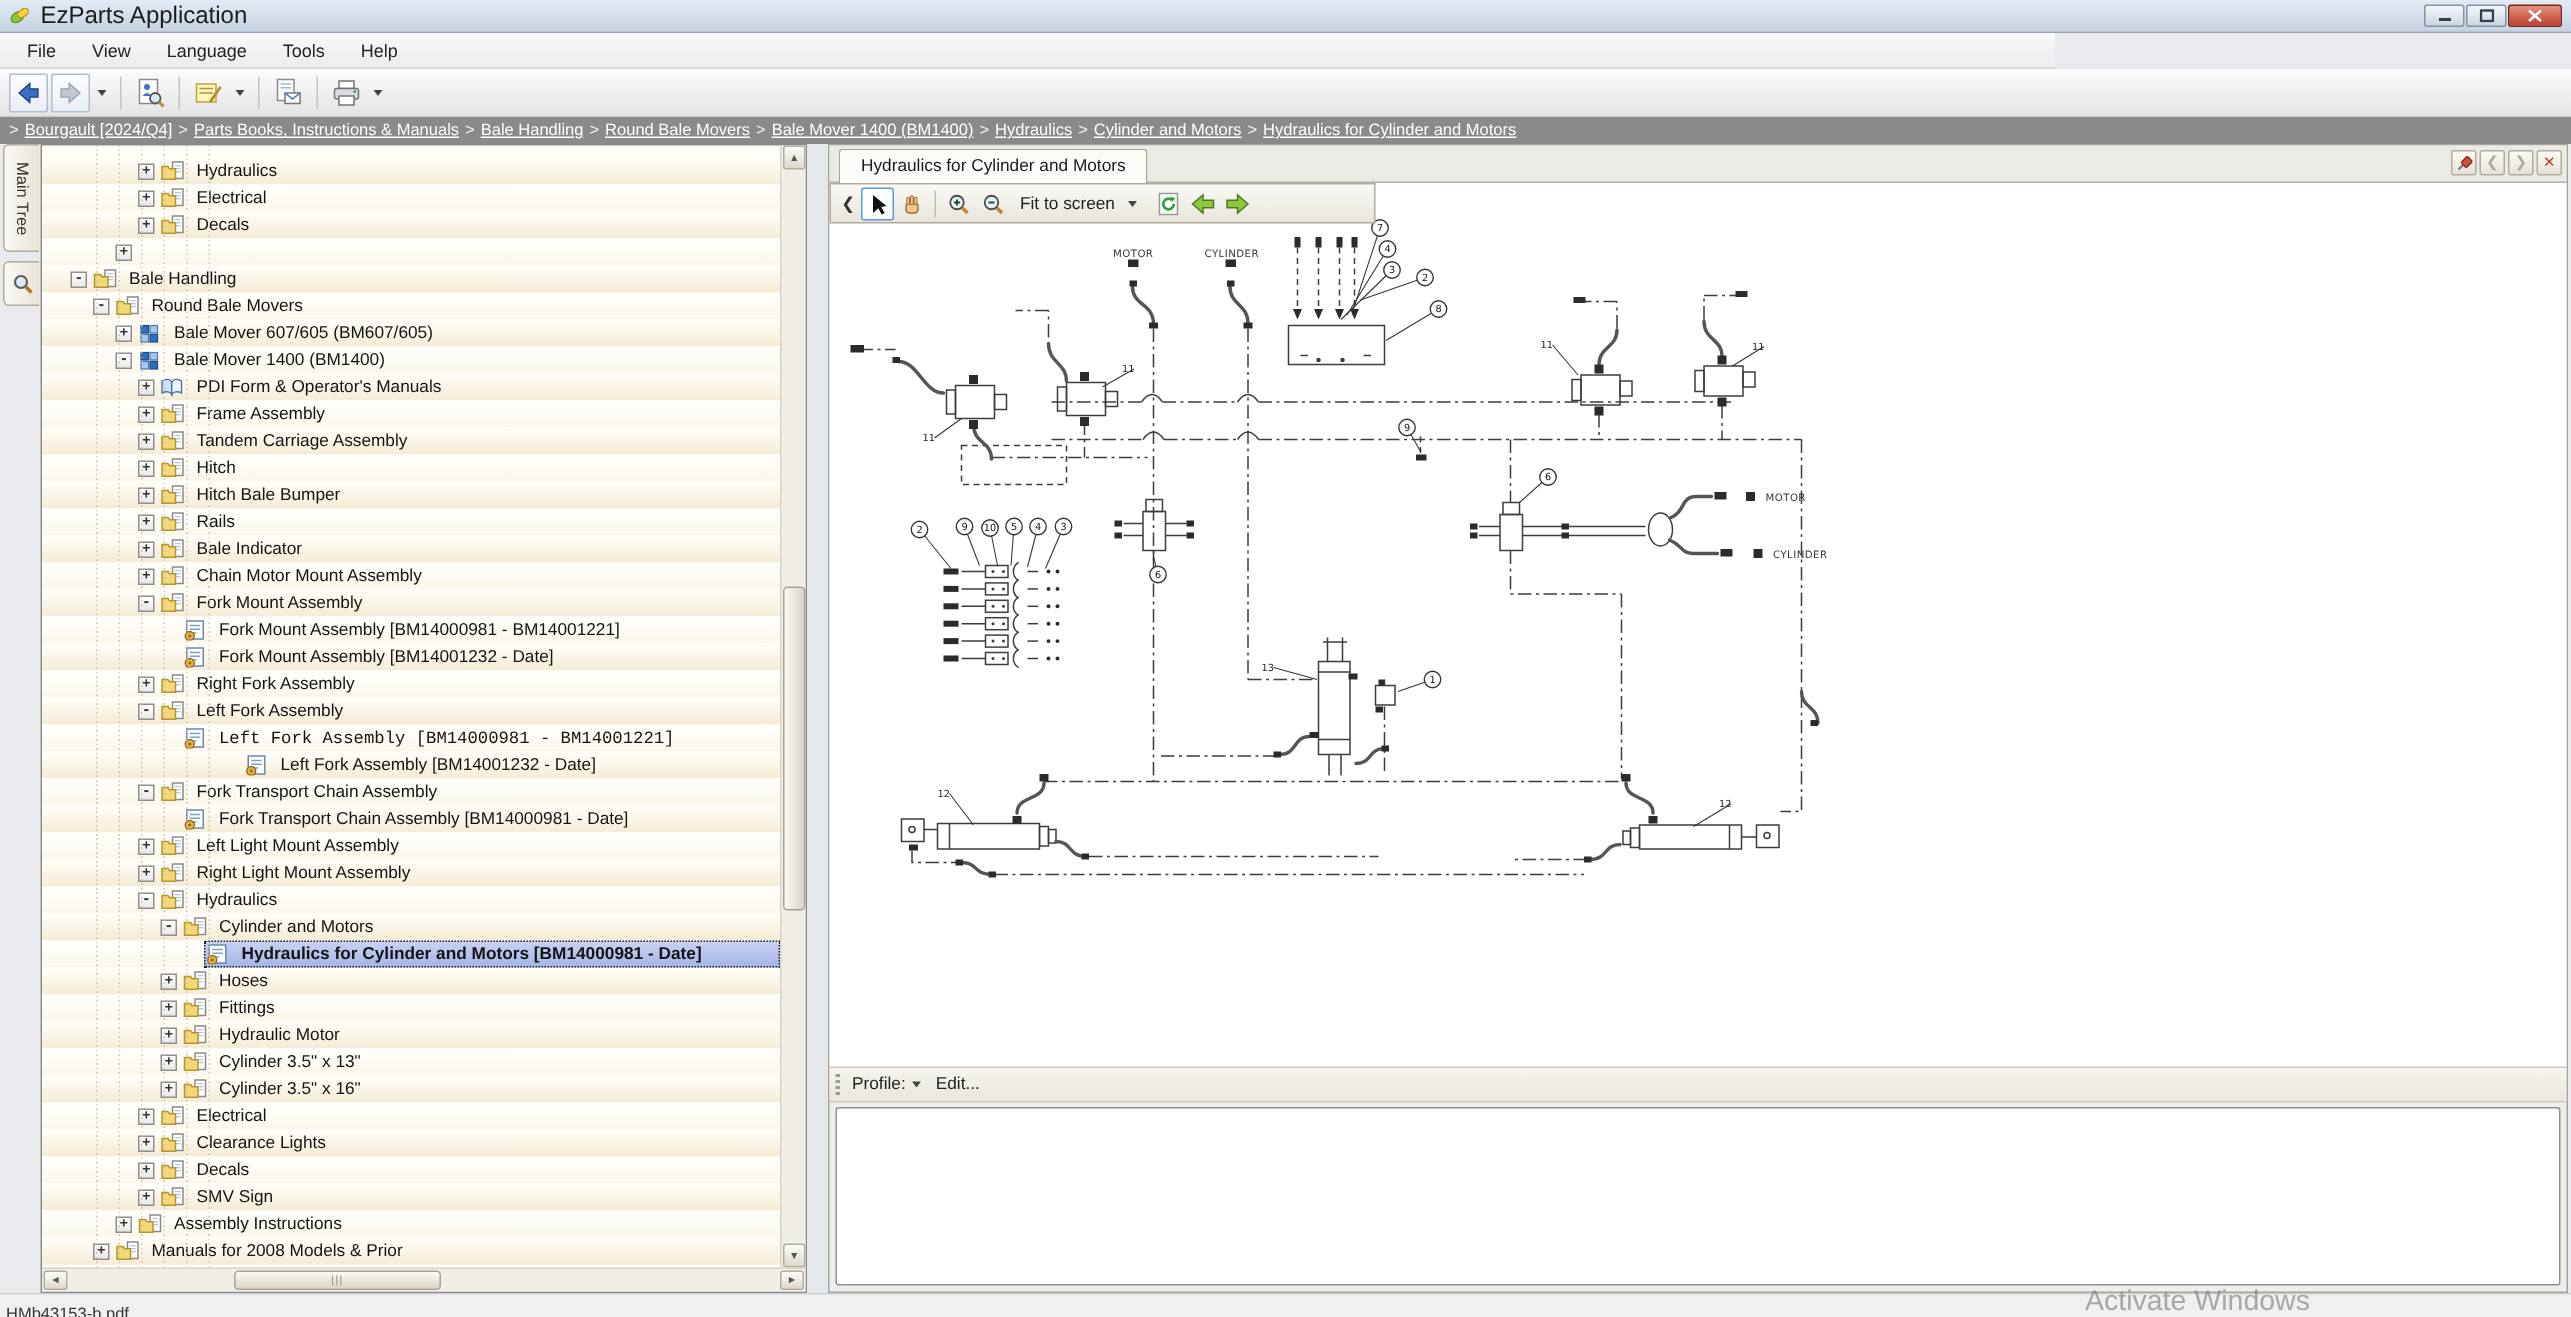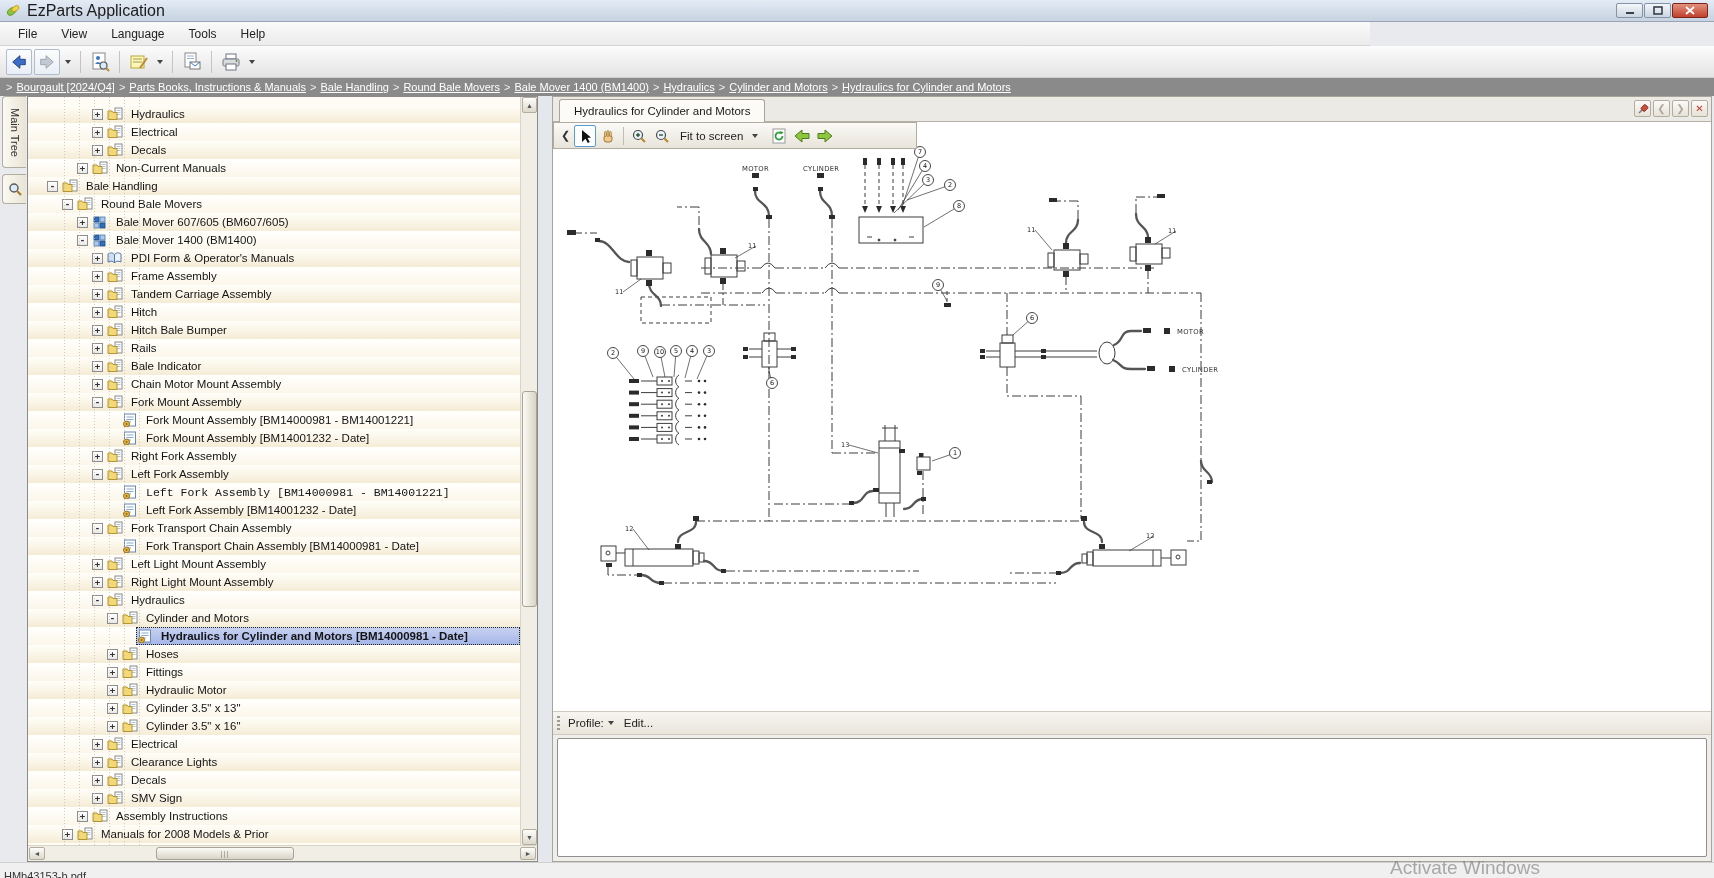--- a/index.html
+++ b/index.html
@@ -304,26 +304,20 @@
             <div class="expander">+</div>
             <div class="lblwrap">
               <svg class="ti" viewBox="0 0 16 14">
                 <use href="#ic-folder"></use>
               </svg>
               <span>Decals</span>
             </div>
           </div>
           <div class="row even" style="padding-left: 49px;">
             <div class="expander">+</div>
-            <div class="lblwrap">
-              <svg class="ti" viewBox="0 0 16 14">
-                <use href="#ic-folder"></use>
-              </svg>
-              <span>Non-Current Manuals</span>
-            </div>
           </div>
           <div class="row odd" style="padding-left: 19px;">
             <div class="expander">-</div>
             <div class="lblwrap">
               <svg class="ti" viewBox="0 0 16 14">
                 <use href="#ic-folder"></use>
               </svg>
               <span>Bale Handling</span>
             </div>
           </div>
@@ -473,21 +467,21 @@
           </div>
           <div class="row even" style="padding-left: 79px; font-family: Liberation Mono, monospace;">
             <div class="expspace"></div>
             <div class="lblwrap">
               <svg class="ti" viewBox="0 0 16 14">
                 <use href="#ic-leaf"></use>
               </svg>
               <span>Left Fork Assembly [BM14000981 - BM14001221]</span>
             </div>
           </div>
-          <div class="row odd" style="padding-left: 79px;">
+          <div class="row odd" style="padding-left: 120px;">
             <div class="expspace"></div>
             <div class="lblwrap">
               <svg class="ti" viewBox="0 0 16 14">
                 <use href="#ic-leaf"></use>
               </svg>
               <span>Left Fork Assembly [BM14001232 - Date]</span>
             </div>
           </div>
           <div class="row even" style="padding-left: 64px;">
             <div class="expander">-</div>

